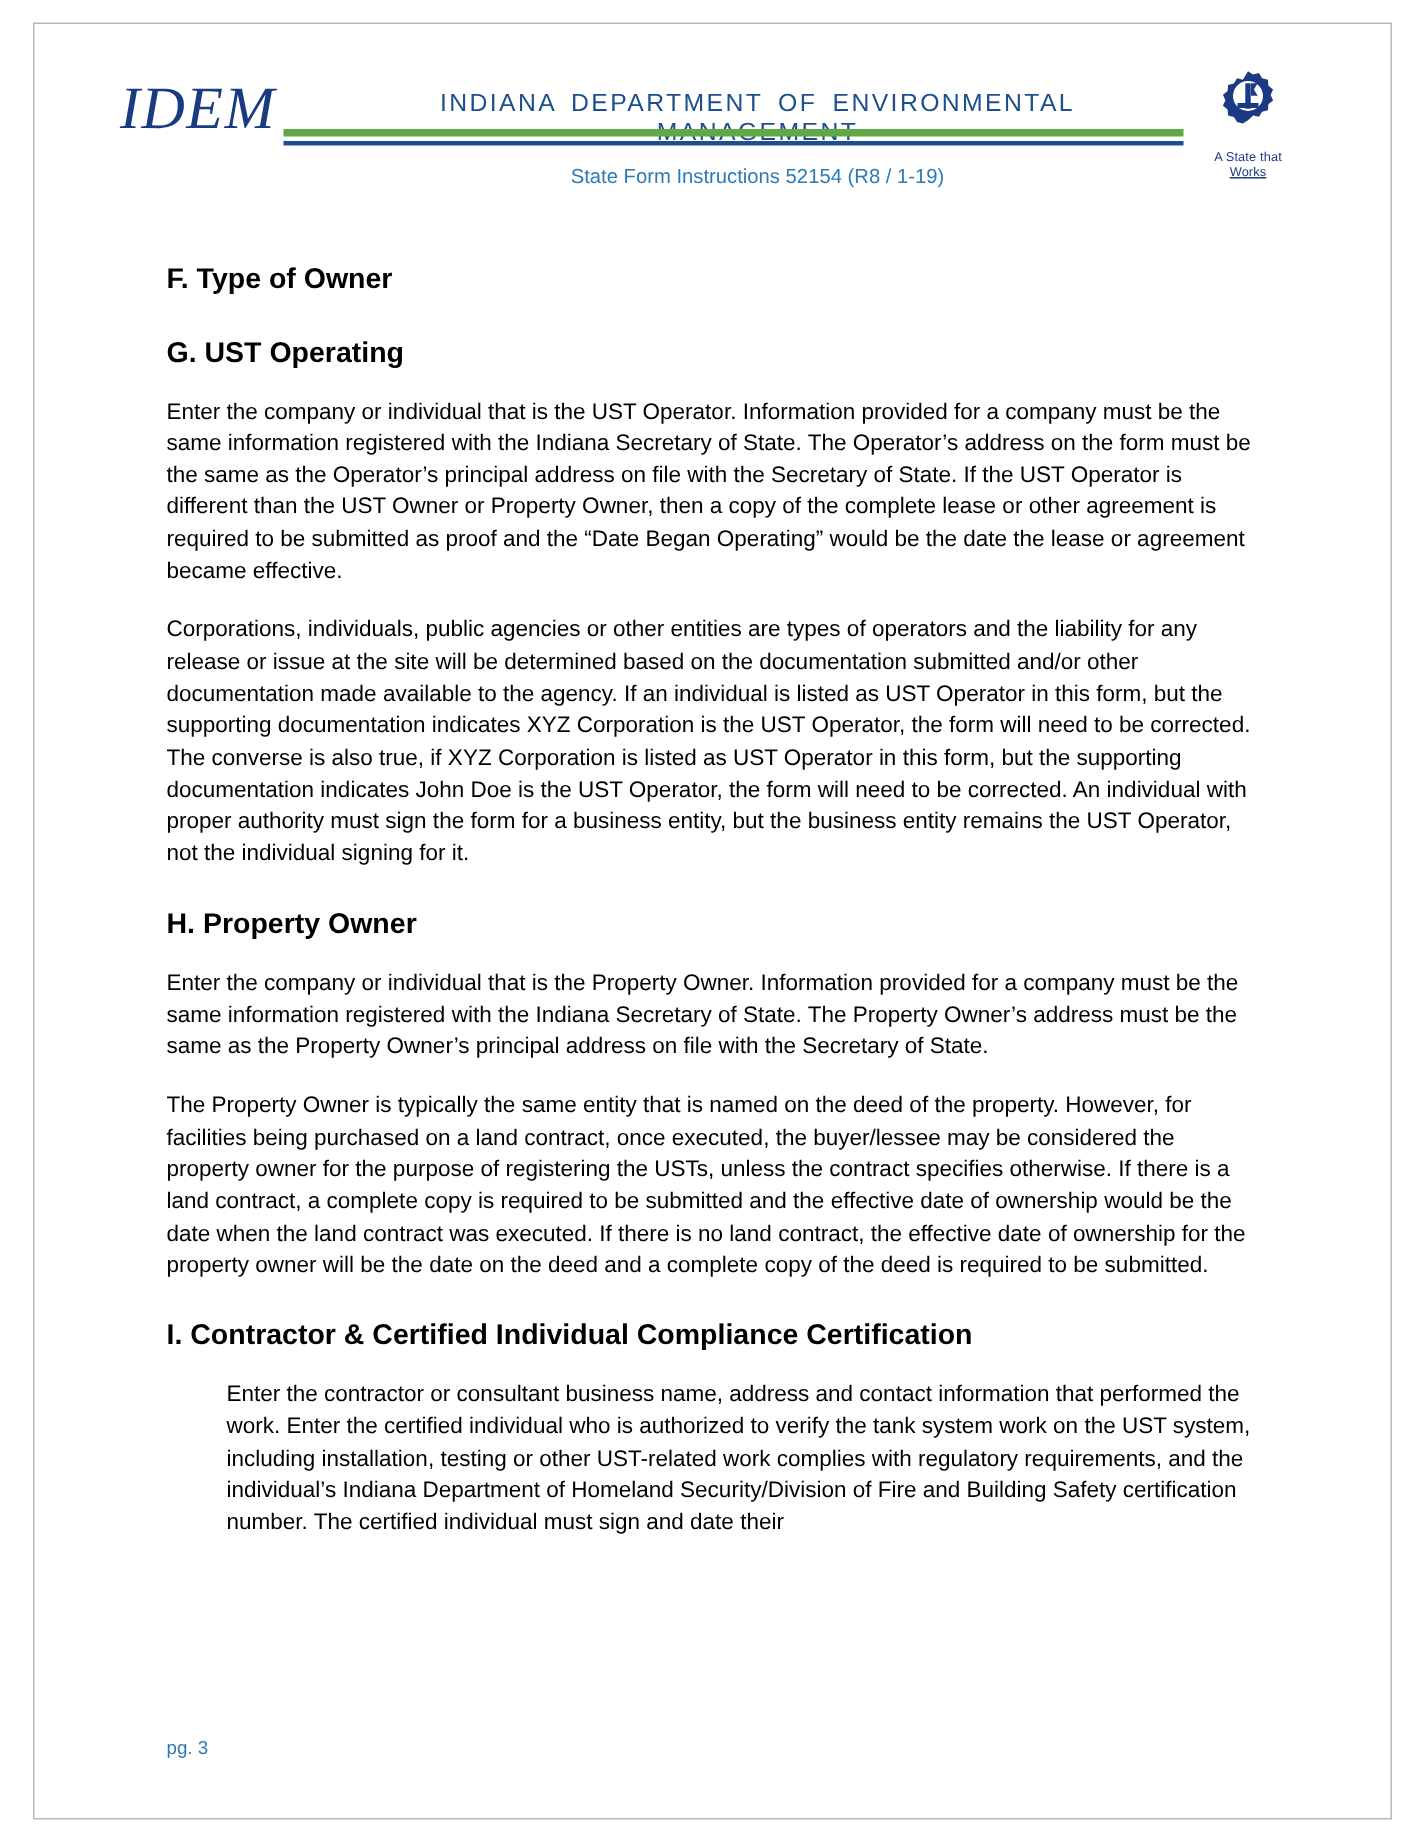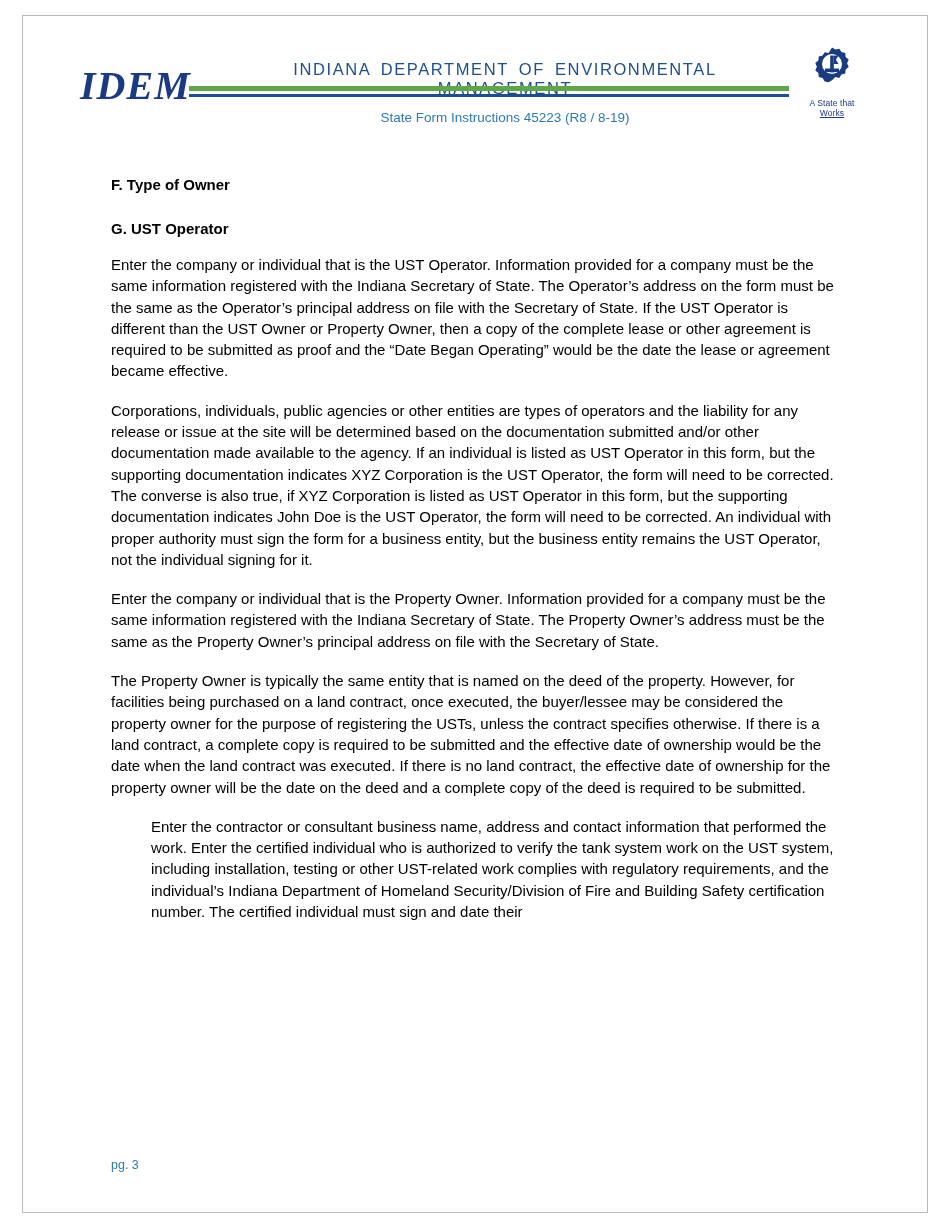--- a/index.html
+++ b/index.html
@@ -38,23 +38,23 @@
   }
 
   
   .header {
     position: relative;
     height: 120px;
   }
   .logo {
     position: absolute;
     left: 57px;
-    top: 50px;
+    top: 36px;
     font-family: "Liberation Serif", serif;
-    font-weight: bold;
+    font-weight: normal;
     font-style: italic;
     font-size: 40px;
     letter-spacing: 1px;
     color: #1b3a84;
     line-height: 1;
   }
   .agency-name {
     position: absolute;
     left: 222px;
     top: 44px;
@@ -113,21 +113,21 @@
   .emblem .tagline u { text-decoration: underline; }
 
   
   .body-area {
     position: absolute;
     left: 88px;
     top: 160px;
     width: 730px;
   }
   h2.section-head {
-    font-size: 15px;
+    font-size: 19px;
     font-weight: bold;
     color: #000000;
     margin: 0 0 16px 0;
     line-height: 1.2;
   }
   h2.section-head.spaced { margin-top: 26px; }
   p.para {
     font-size: 15px;
     line-height: 1.42;
     color: #000000;
@@ -149,21 +149,21 @@
 
 <div class="page">
   <div class="page-border"></div>
   <div class="content">
 
     <div class="header">
       <div class="logo">IDEM</div>
       <div class="agency-name">INDIANA DEPARTMENT OF ENVIRONMENTAL MANAGEMENT</div>
       <div class="rule-green"></div>
       <div class="rule-blue"></div>
-      <div class="form-instructions">State Form Instructions 45223 (R8 / 8-19)</div>
+      <div class="form-instructions">State Form Instructions 52154 (R8 / 1-19)</div>
 
       <div class="emblem">
         <span class="gear">
           <svg width="46" height="46" viewBox="0 0 46 46" aria-hidden="true">
             <g fill="#1b3a84">
               <path d="M23 1.5l3.4 2.1 3.9-.9 2.1 3.4 3.9 1 .3 4 3.1 2.5-1.6 3.7 1.6 3.7-3.1 2.5-.3 4-3.9 1-2.1 3.4-3.9-.9L23 34.2l-3.4 2.1-3.9-.9-2.1-3.4-3.9-1-.3-4-3.1-2.5 1.6-3.7-1.6-3.7 3.1-2.5.3-4 3.9-1 2.1-3.4 3.9.9z"></path>
             </g>
             <circle cx="23" cy="18" r="10" fill="#ffffff"></circle>
             <g fill="#1b3a84">
               <rect x="21.2" y="9.5" width="3.6" height="17" rx="0.4"></rect>
@@ -173,27 +173,29 @@
           </svg>
         </span>
         <span class="tagline"><span>A State that </span><u>Works</u></span>
       </div>
     </div>
 
     <div class="body-area">
 
       <h2 class="section-head">F.  Type of Owner</h2>
 
-      <h2 class="section-head spaced">G. UST Operator</h2>
+      <h2 class="section-head spaced">G. UST Operating</h2>
       <p class="para">Enter the company or individual that is the UST Operator. Information provided for a company must be the same information registered with the Indiana Secretary of State. The Operator’s address on the form must be the same as the Operator’s principal address on file with the Secretary of State. If the UST Operator is different than the UST Owner or Property Owner, then a copy of the complete lease or other agreement is required to be submitted as proof and the “Date Began Operating” would be the date the lease or agreement became effective.</p>
       <p class="para">Corporations, individuals, public agencies or other entities are types of operators and the liability for any release or issue at the site will be determined based on the documentation submitted and/or other documentation made available to the agency. If an individual is listed as UST Operator in this form, but the supporting documentation indicates XYZ Corporation is the UST Operator, the form will need to be corrected.  The converse is also true, if XYZ Corporation is listed as UST Operator in this form, but the supporting documentation indicates John Doe is the UST Operator, the form will need to be corrected.   An individual with proper authority must sign the form for a business entity, but the business entity remains the UST Operator, not the individual signing for it.</p>
 
+      <h2 class="section-head spaced">H. Property Owner</h2>
       <p class="para">Enter the company or individual that is the Property Owner. Information provided for a company must be the same information registered with the Indiana Secretary of State. The Property Owner’s address must be the same as the Property Owner’s principal address on file with the Secretary of State.</p>
       <p class="para">The Property Owner is typically the same entity that is named on the deed of the property. However, for facilities being purchased on a land contract, once executed, the buyer/lessee may be considered the property owner for the purpose of registering the USTs, unless the contract specifies otherwise.  If there is a land contract, a complete copy is required to be submitted and the effective date of ownership would be the date when the land contract was executed.  If there is no land contract, the effective date of ownership for the property owner will be the date on the deed and a complete copy of the deed is required to be submitted.</p>
 
+      <h2 class="section-head spaced">I.  Contractor &amp; Certified Individual Compliance Certification</h2>
       <p class="para last">Enter the contractor or consultant business name, address and contact information that performed the work.  Enter the certified individual who is authorized to verify the tank system work on the UST system, including installation, testing or other UST-related work complies with regulatory requirements, and the individual’s Indiana Department of Homeland Security/Division of Fire and Building Safety certification number. The certified individual must sign and date their</p>
 
     </div>
 
     <div class="footer-pg">pg. 3</div>
 
   </div>
 </div>
 
 </body></html>

